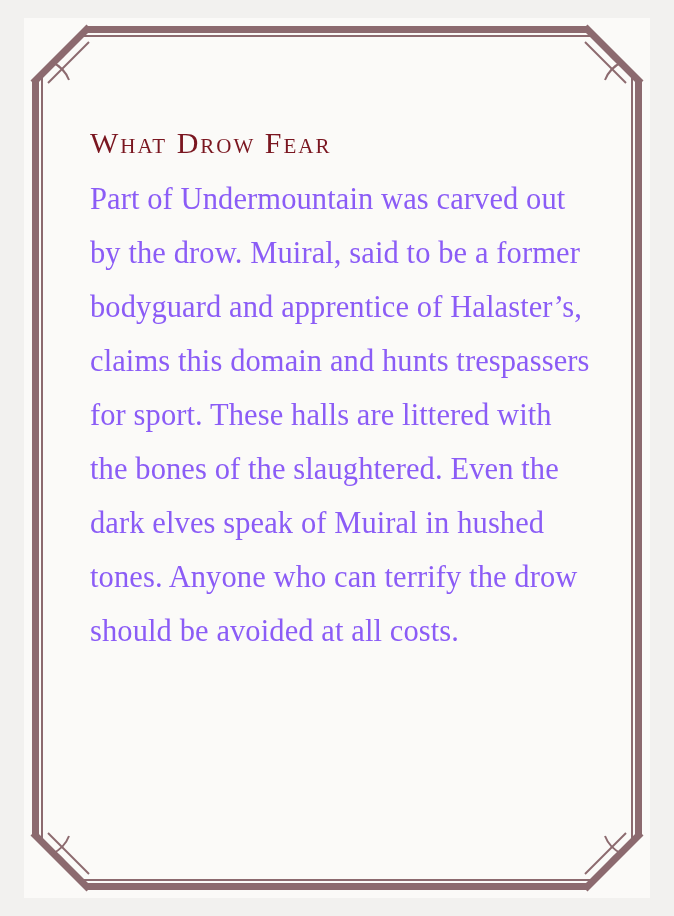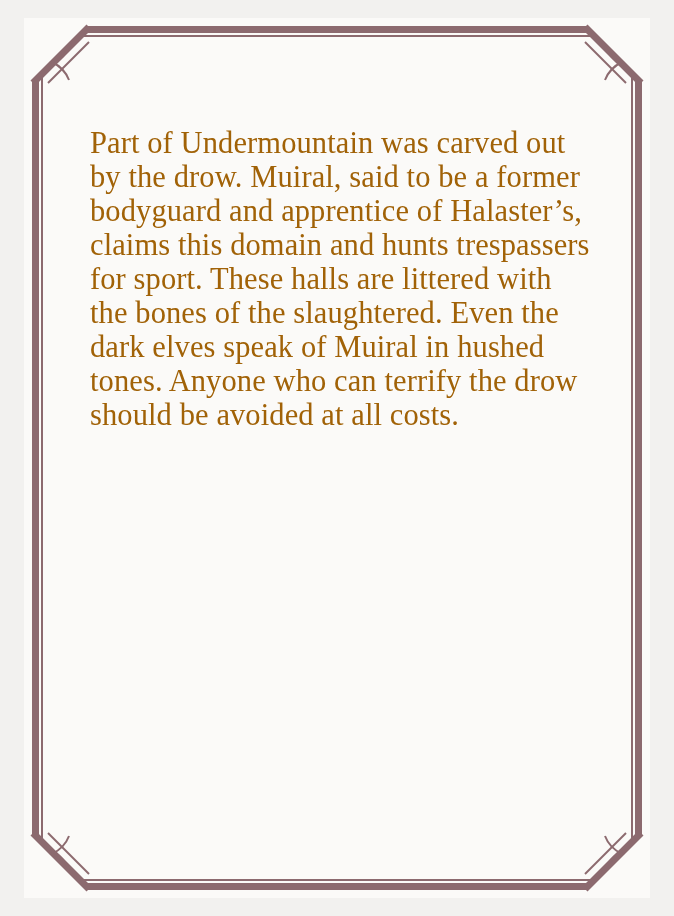--- a/index.html
+++ b/index.html
@@ -82,24 +82,24 @@
     font-family: "Liberation Serif", serif;
     font-size: 30px;
     font-variant: small-caps;
     letter-spacing: 2.0px;
     margin: 0 0 12px 0;
     font-weight: normal;
     white-space: nowrap;
   }
 
   .body-text {
-    color: #a16207;
+    color: #8b5cf6;
     font-family: "Liberation Serif", serif;
     font-size: 30.5px;
-    line-height: 34px;
+    line-height: 54px;
     margin: 0;
     letter-spacing: 0.1px;
     max-width: 505px;
   }
 </style>
 </head>
 <body>
 
 <div class="card">
 
@@ -138,16 +138,17 @@
   <div class="corner br">
     <svg width="62" height="62" viewBox="0 0 62 62">
       <path d="M61 5 L5 61" stroke="#8c6a6f" stroke-width="7" fill="none"></path>
       <path d="M61 20 L20 61" stroke="#8c6a6f" stroke-width="2" fill="none"></path>
       <path d="M44 20 C40 30 34 36 24 40 C32 44 38 50 41 58" stroke="#8c6a6f" stroke-width="2" fill="none"></path>
       <path d="M20 44 C30 41 37 34 41 24" stroke="#8c6a6f" stroke-width="2" fill="none"></path>
     </svg>
   </div>
 
   <div class="content">
+    <h1 class="title">What Drow Fear</h1>
     <p class="body-text">Part of Undermountain was carved out by the drow. Muiral, said to be a former bodyguard and apprentice of Halaster’s, claims this domain and hunts trespassers for sport. These halls are littered with the bones of the slaughtered. Even the dark elves speak of Muiral in hushed tones. Anyone who can terrify the drow should be avoided at all costs.</p>
   </div>
 
 </div>
 
 </body></html>

